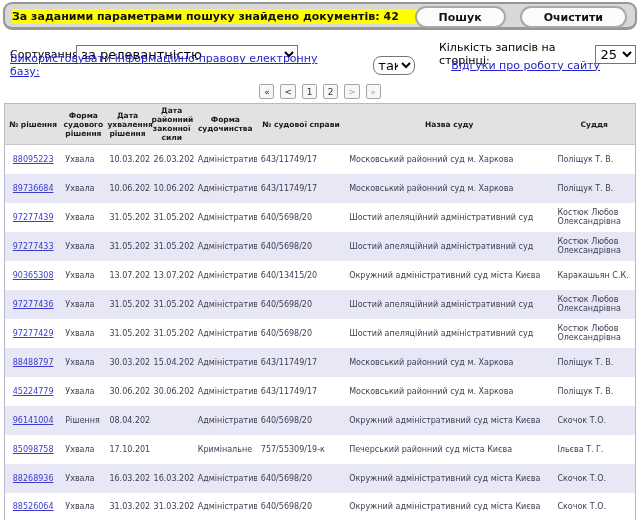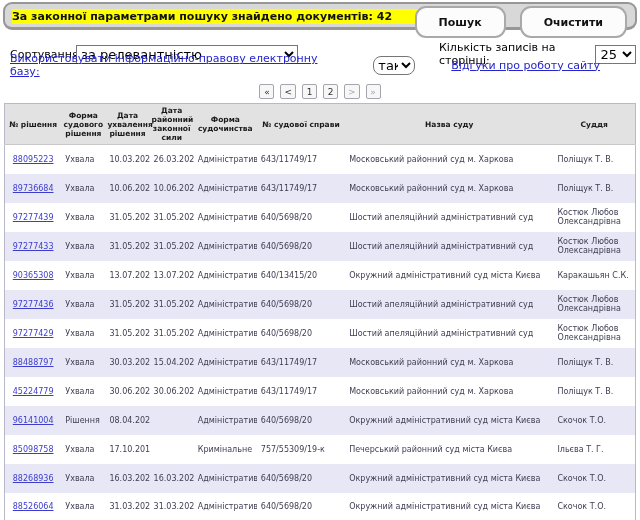--- a/index.html
+++ b/index.html
@@ -15,21 +15,21 @@
     border-radius:9px;
   }
   .hl {
     position:absolute; left:7px; top:5px; width:418px; height:15px;
     background:#ffff00; display:flex; align-items:center;
     font-size:11px; font-weight:bold; color:#111; white-space:nowrap;
   }
   .hl span { margin-right:4px; }
   .panel-buttons { position:absolute; right:8px; top:2px; display:flex; gap:14px; }
   .panel-buttons button {
-    height:32px; padding:0 22px; font-size:11px; font-weight:bold; color:#111;
+    height:22px; padding:0 22px; font-size:11px; font-weight:bold; color:#111;
     border:2px solid #a9a9a9; border-radius:11px; background:#fcfcfc;
     font-family:inherit; cursor:pointer;
   }
   
   .ctl-row { position:absolute; left:10px; right:4px; display:flex; align-items:center; font-size:11px; color:#000; }
   .row1 { top:41px; }
   .row2 { top:52px;gap:36px; }
   .sort-label { width:66px; }
   select {
     font-family:inherit; font-size:13px; height:19px;
@@ -67,21 +67,21 @@
   table.results tbody tr:nth-child(even) { background:#e7e7f6; }
   table.results td a { color:#3c3ccd; text-decoration:underline; cursor:pointer; }
 </style>
 </head>
 <body>
 
 <div class="page">
 
   <div class="top-panel">
     <div class="hl">
-      <span>За законної параметрами пошуку знайдено документів:</span>
+      <span>За заданими параметрами пошуку знайдено документів:</span>
       <span>42</span>
     </div>
     <div class="panel-buttons">
       <button>Пошук</button>
       <button>Очистити</button>
     </div>
   </div>
 
   <div class="ctl-row row1">
     <span class="sort-label">Сортування:</span>

